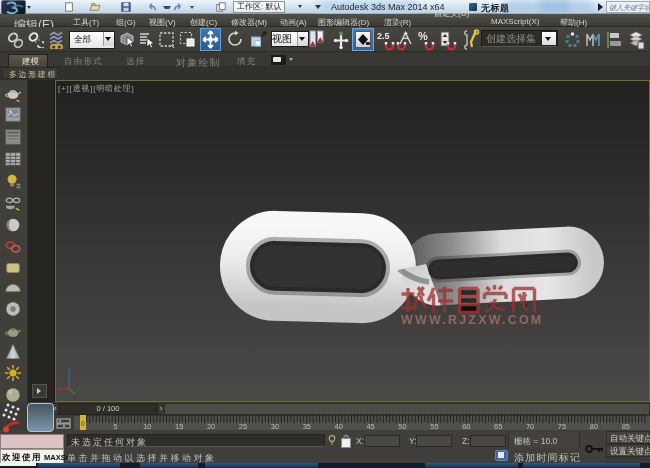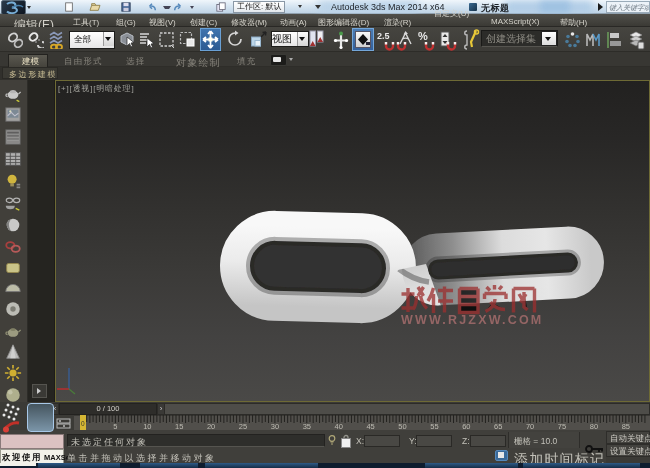--- a/index.html
+++ b/index.html
@@ -597,21 +597,21 @@
 <div class="a" style="left:356px;top:436px;font-size:8.5px;color:#c2c0b8">X:</div>
 <div class="a" style="left:364px;top:435px;width:36px;height:12px;background:#494844;border:1px solid #2a2926"></div>
 <div class="a" style="left:409px;top:436px;font-size:8.5px;color:#c2c0b8">Y:</div>
 <div class="a" style="left:416px;top:435px;width:36px;height:12px;background:#494844;border:1px solid #2a2926"></div>
 <div class="a" style="left:462px;top:436px;font-size:8.5px;color:#c2c0b8">Z:</div>
 <div class="a" style="left:470px;top:435px;width:36px;height:12px;background:#494844;border:1px solid #2a2926"></div>
 <div class="a" style="left:508px;top:432px;width:72px;height:16px;background:#43423e;border-left:1px solid #2e2d2a;border-right:1px solid #2e2d2a"></div>
 <div class="a" style="left:514px;top:436px;font-size:8.5px;color:#c2c0b8;white-space:nowrap">栅格 = 10.0</div>
 <div class="a" style="left:495px;top:450px;width:13px;height:11px;background:#3a6a9a;border:1px solid #5588bb;border-radius:2px"></div>
 <div class="a" style="left:498px;top:452px;width:6px;height:6px;background:#e8e8e8"></div>
-<div class="a" style="left:514px;top:451px;font-size:14px;color:#c2c0b8;white-space:nowrap;letter-spacing:1.2px">添加时间标记</div>
+<div class="a" style="left:514px;top:451px;font-size:10px;color:#c2c0b8;white-space:nowrap;letter-spacing:1.2px">添加时间标记</div>
 <svg class="a" style="left:585px;top:444px;" width="20" height="10" viewBox="0 0 20 10">
       <circle cx="4" cy="5" r="3" fill="none" stroke="#111" stroke-width="1.8"></circle>
       <path d="M7 5 h11 M14 5 l0 3 M17 5 l0 2.5" stroke="#111" stroke-width="1.8"></path>
     </svg>
 <div class="a" style="left:606px;top:431px;width:44px;height:13px;background:#43423e;border:1px solid #2e2d2a"></div>
 <div class="a" style="left:610px;top:433px;font-size:8.5px;color:#ccc9c2;white-space:nowrap">自动关键点</div>
 <div class="a" style="left:606px;top:444px;width:44px;height:13px;background:#43423e;border:1px solid #2e2d2a"></div>
 <div class="a" style="left:610px;top:446px;font-size:8.5px;color:#ccc9c2;white-space:nowrap">设置关键点</div>
 <div class="a" style="left:606px;top:457px;width:44px;height:9px;background:#3b3a36"></div>
 <div class="a" style="left:0;top:463px;width:650px;height:5px;background:#0e1c2e"></div>

